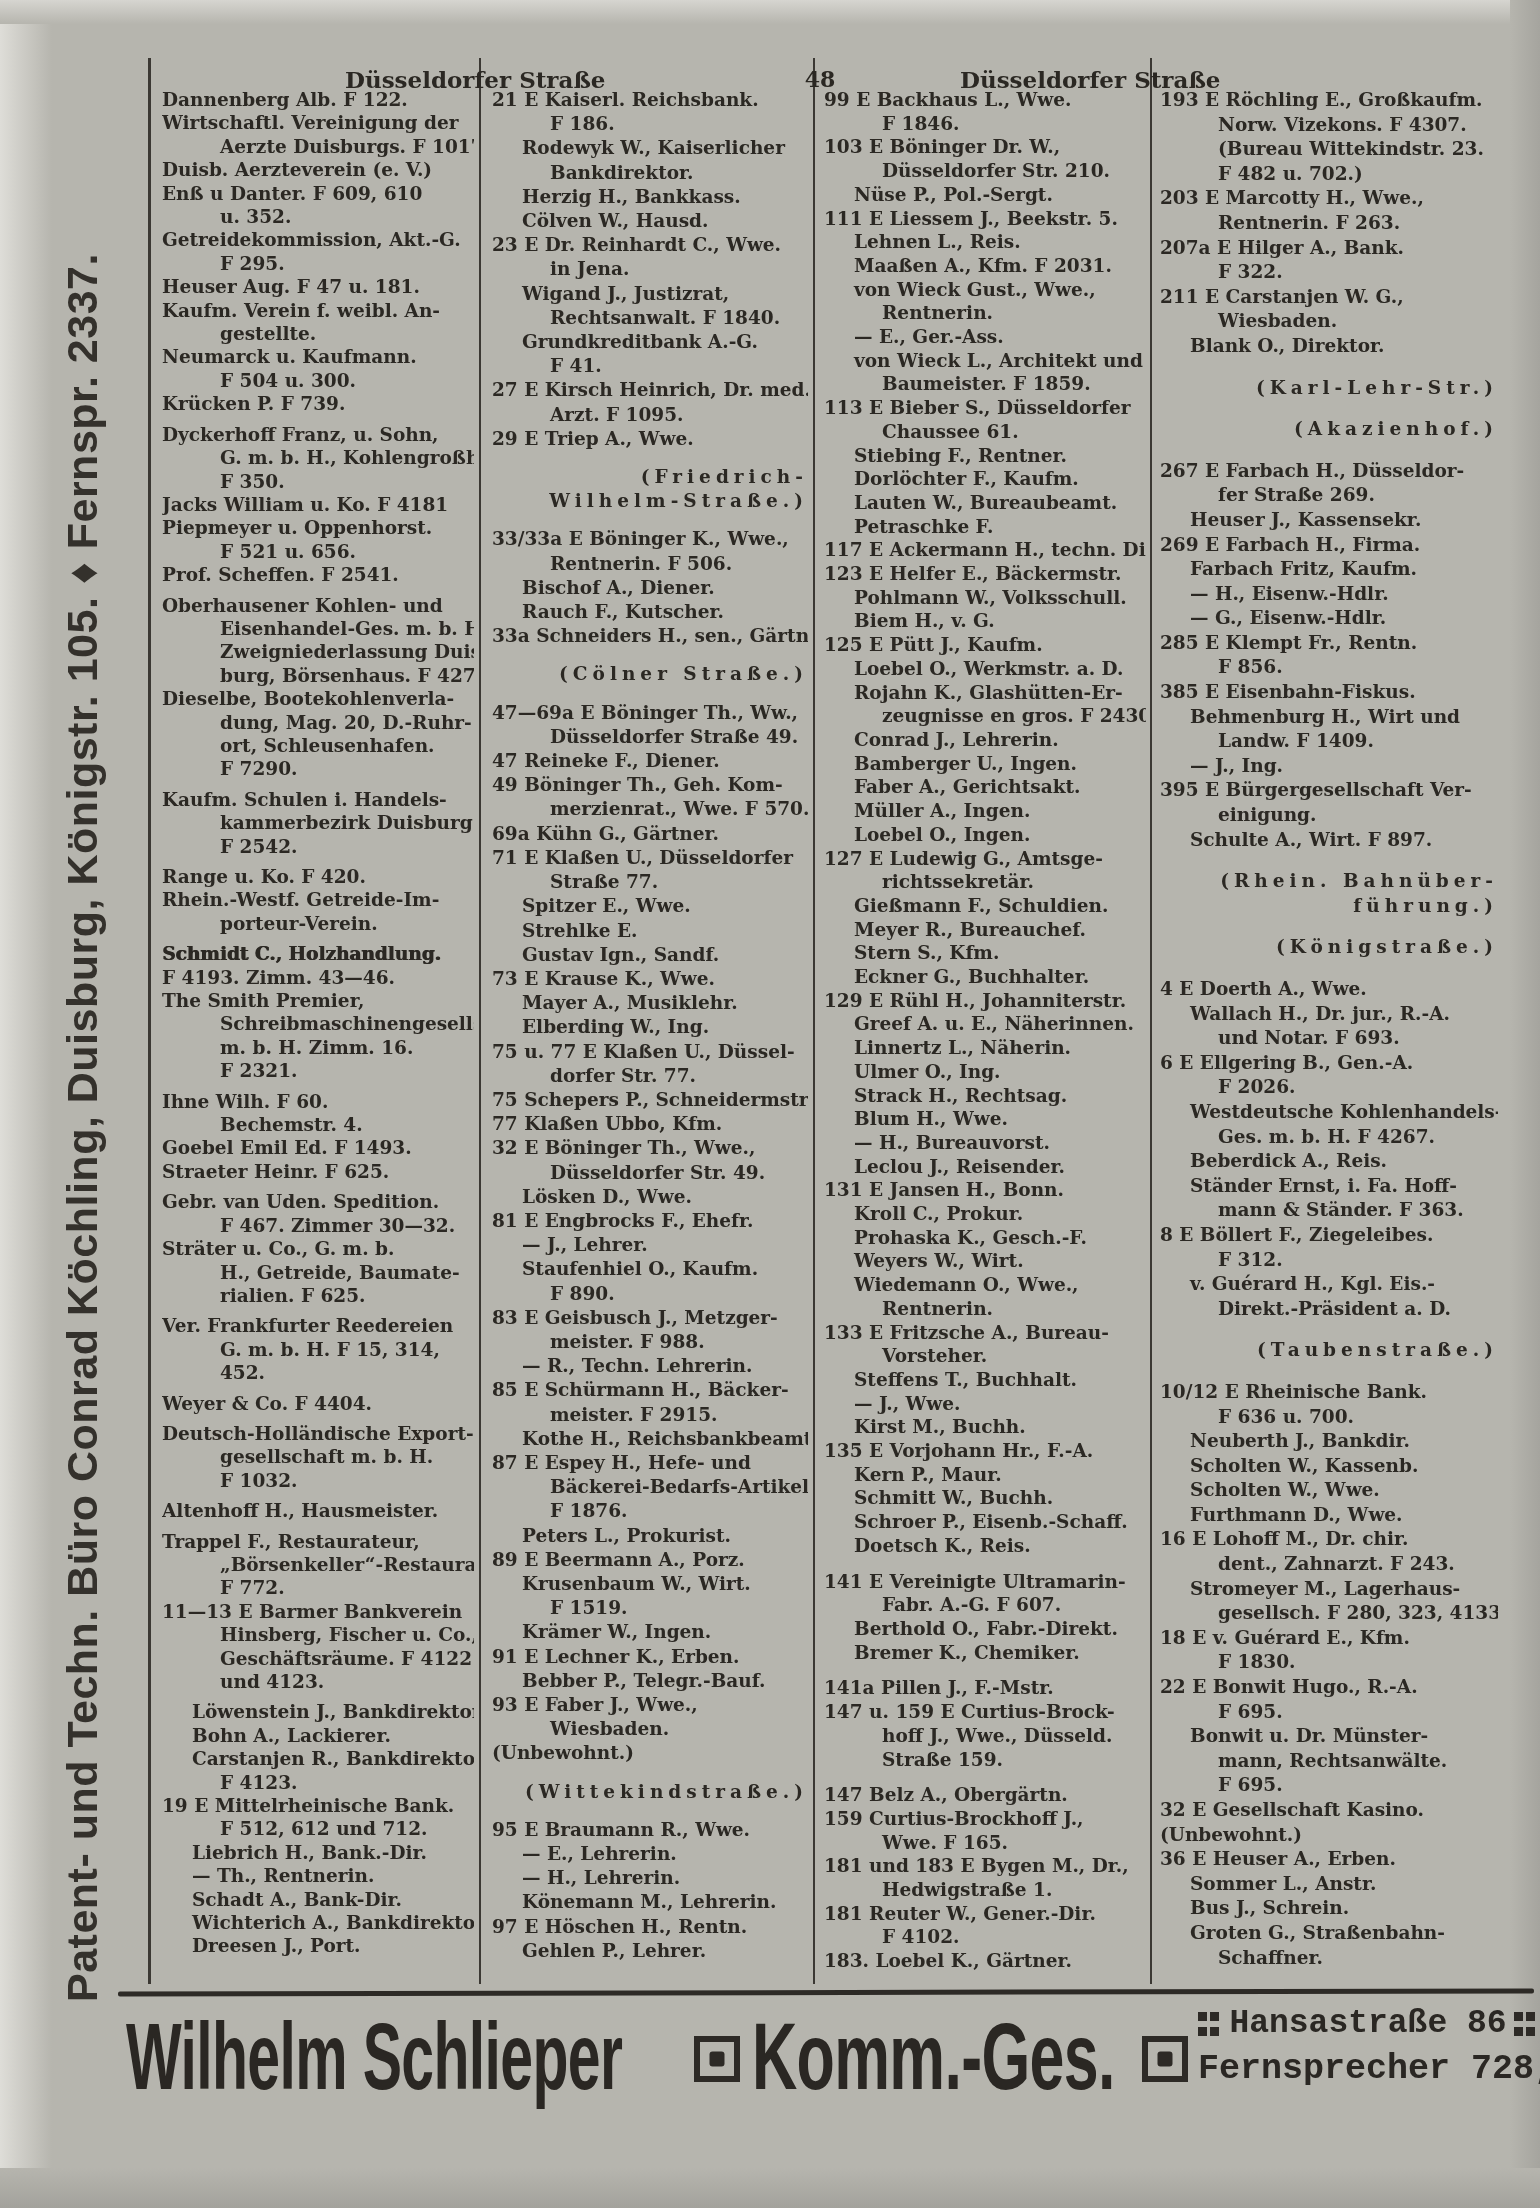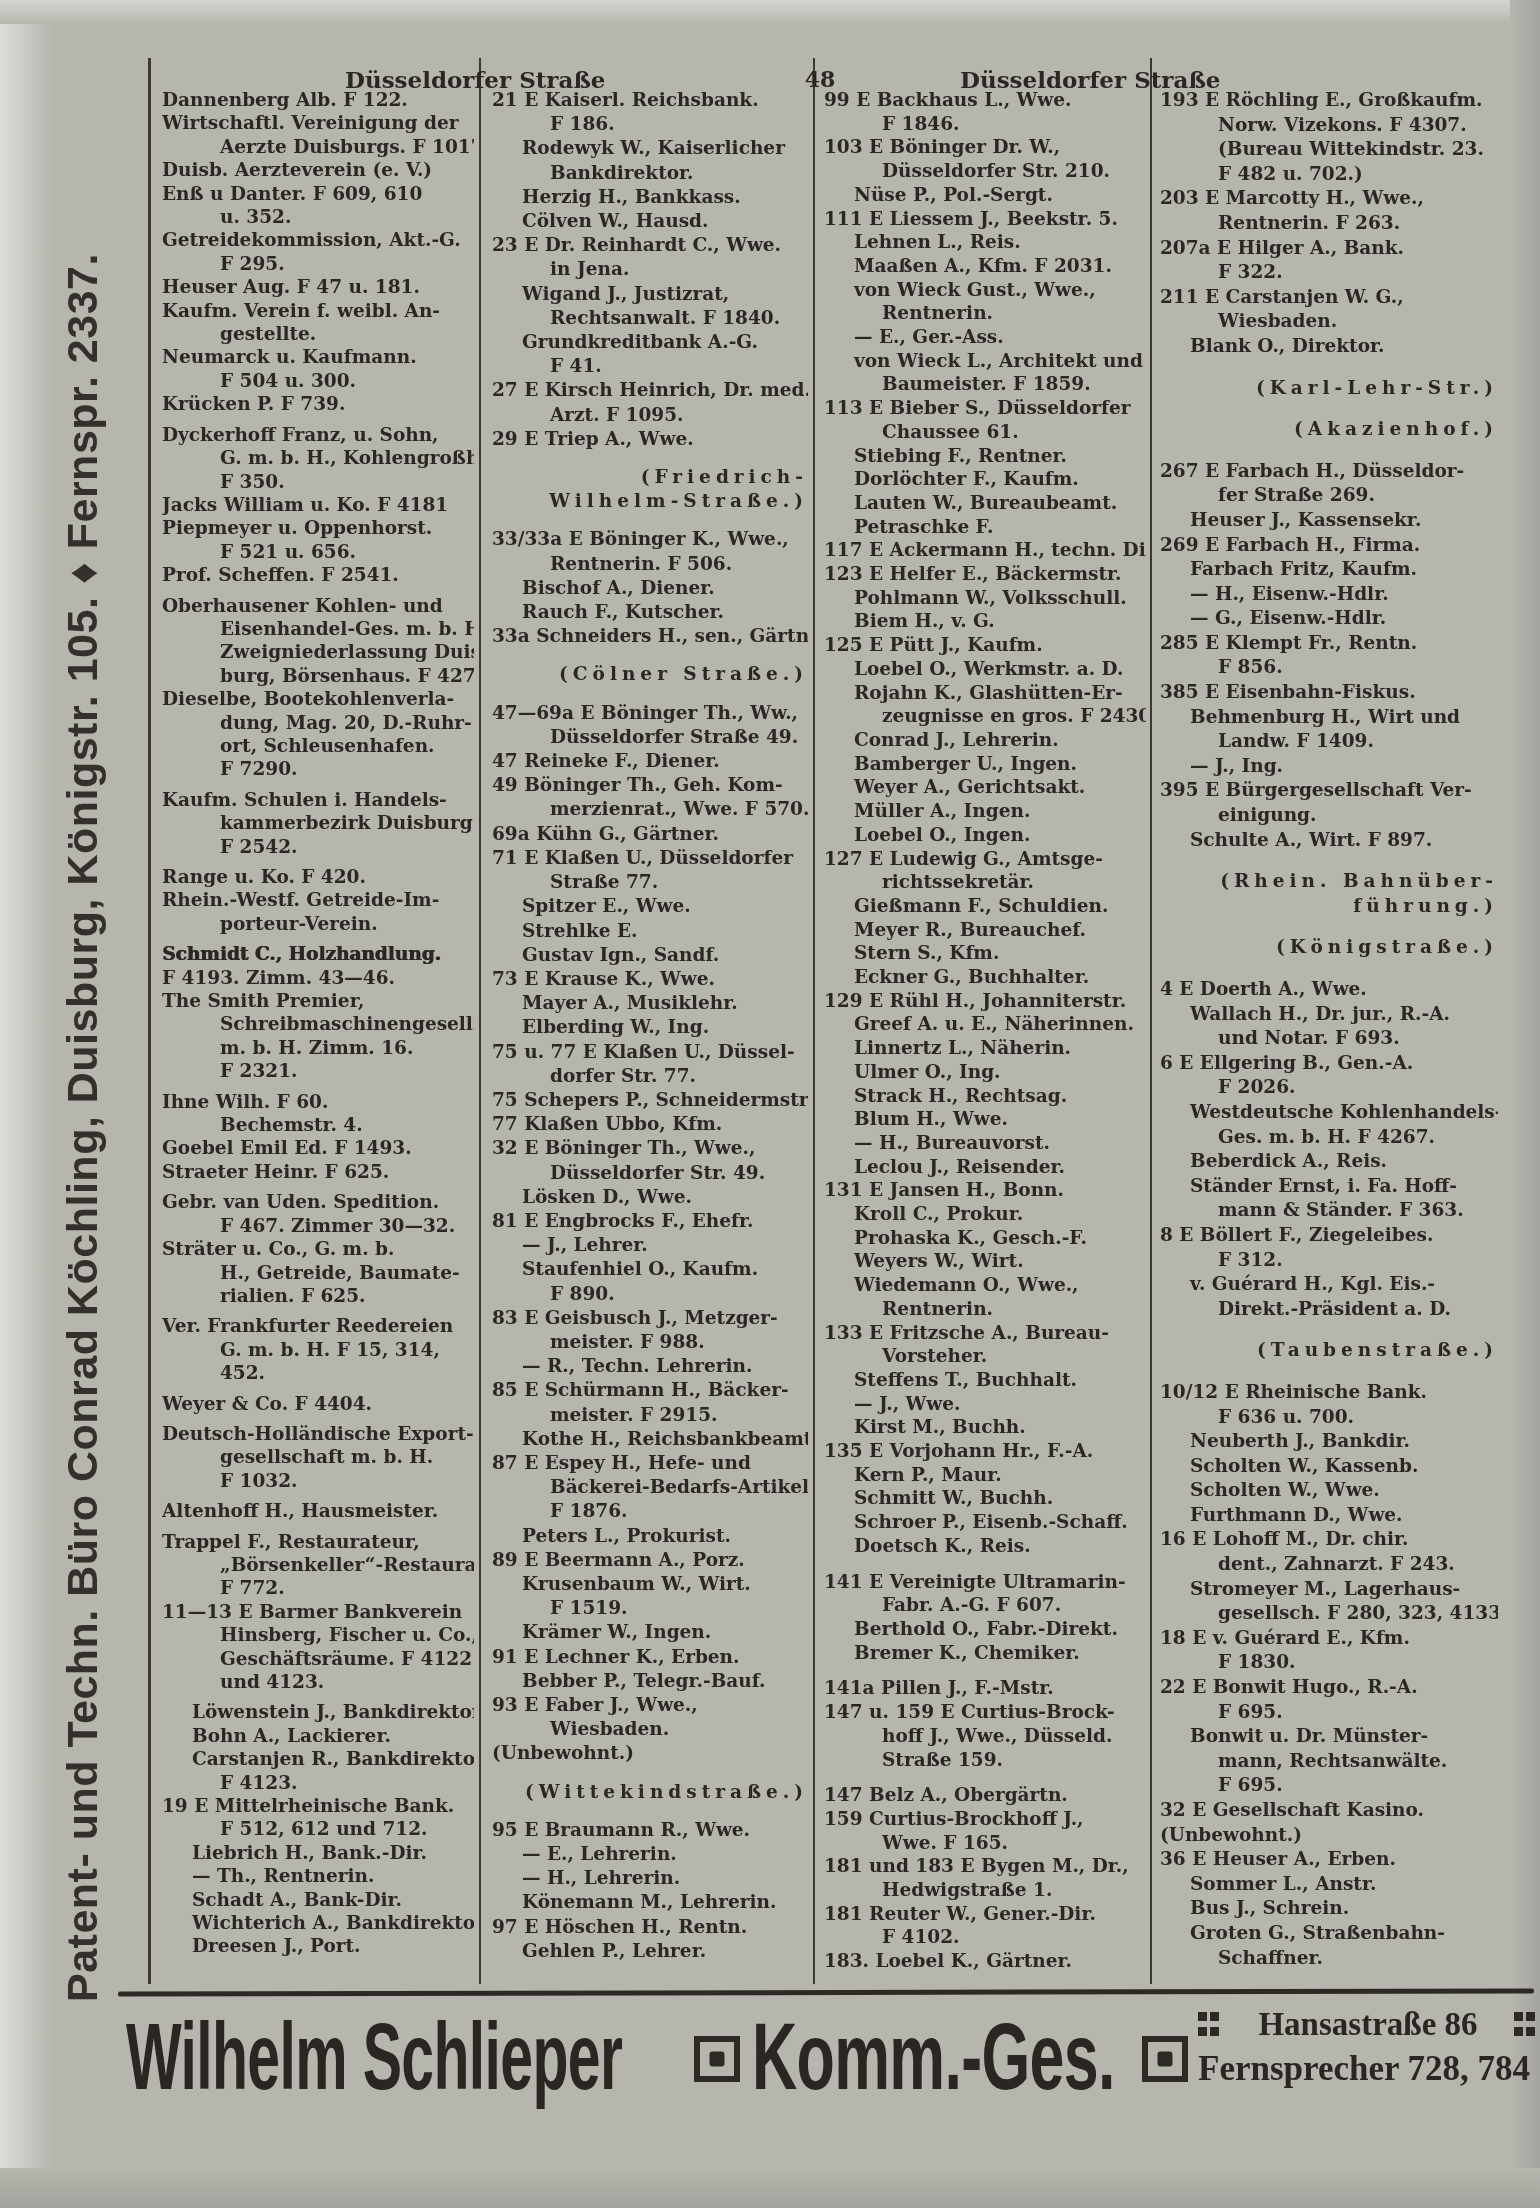--- a/index.html
+++ b/index.html
@@ -61,21 +61,21 @@
     font-weight:bold;font-size:95px;color:#2a2723;transform:scaleX(.62);transform-origin:0 0;
     white-space:nowrap;letter-spacing:-1px;}
   .ad-type{position:absolute;left:752px;top:2002px;font-family:"Liberation Sans",sans-serif;
     font-weight:bold;font-size:95px;color:#2a2723;transform:scaleX(.66);transform-origin:0 0;
     white-space:nowrap;letter-spacing:-1px;}
   .sq-orn{position:absolute;width:46px;height:46px;border:6px solid #2d2a26;box-sizing:border-box;top:2036px;}
   .sq-orn::after{content:"";position:absolute;left:50%;top:50%;width:15px;height:15px;
     transform:translate(-50%,-50%);background:#2d2a26;border-radius:3px;}
   .orn1{left:694px}.orn2{left:1142px}
   .ad-right{position:absolute;left:1198px;top:2002px;width:340px;
-    font-family:Liberation Serif, serif;font-weight:bold;color:#2a2723;}
+    font-family:Liberation Mono, monospace;font-weight:bold;color:#2a2723;}
   .ad-right .l1{font-size:33px;line-height:44px;display:flex;align-items:center;justify-content:space-between;}
   .ad-right .l2{font-size:35px;line-height:46px;white-space:nowrap;}
   .dots{display:inline-block;width:24px;height:26px;position:relative;}
   .dots::before,.dots::after{content:"";position:absolute;width:9px;height:9px;background:#2d2a26;}
   .dots::before{left:0;top:1px;box-shadow:12px 0 0 #2d2a26;}
   .dots::after{left:0;bottom:1px;box-shadow:12px 0 0 #2d2a26;}
 </style>
 </head>
 <body>
 
@@ -291,21 +291,21 @@
     <div class="ln ">117 E Ackermann H., techn. Dir.</div>
     <div class="ln ">123 E Helfer E., Bäckermstr.</div>
     <div class="ln n">Pohlmann W., Volksschull.</div>
     <div class="ln n">Biem H., v. G.</div>
     <div class="ln ">125 E Pütt J., Kaufm.</div>
     <div class="ln n">Loebel O., Werkmstr. a. D.</div>
     <div class="ln n">Rojahn K., Glashütten-Er-</div>
     <div class="ln i">zeugnisse en gros. F 2430.</div>
     <div class="ln n">Conrad J., Lehrerin.</div>
     <div class="ln n">Bamberger U., Ingen.</div>
-    <div class="ln n">Weyer A., Gerichtsakt.</div>
+    <div class="ln n">Faber A., Gerichtsakt.</div>
     <div class="ln n">Müller A., Ingen.</div>
     <div class="ln n">Loebel O., Ingen.</div>
     <div class="ln ">127 E Ludewig G., Amtsge-</div>
     <div class="ln i">richtssekretär.</div>
     <div class="ln n">Gießmann F., Schuldien.</div>
     <div class="ln n">Meyer R., Bureauchef.</div>
     <div class="ln n">Stern S., Kfm.</div>
     <div class="ln n">Eckner G., Buchhalter.</div>
     <div class="ln ">129 E Rühl H., Johanniterstr.</div>
     <div class="ln n">Greef A. u. E., Näherinnen.</div>

